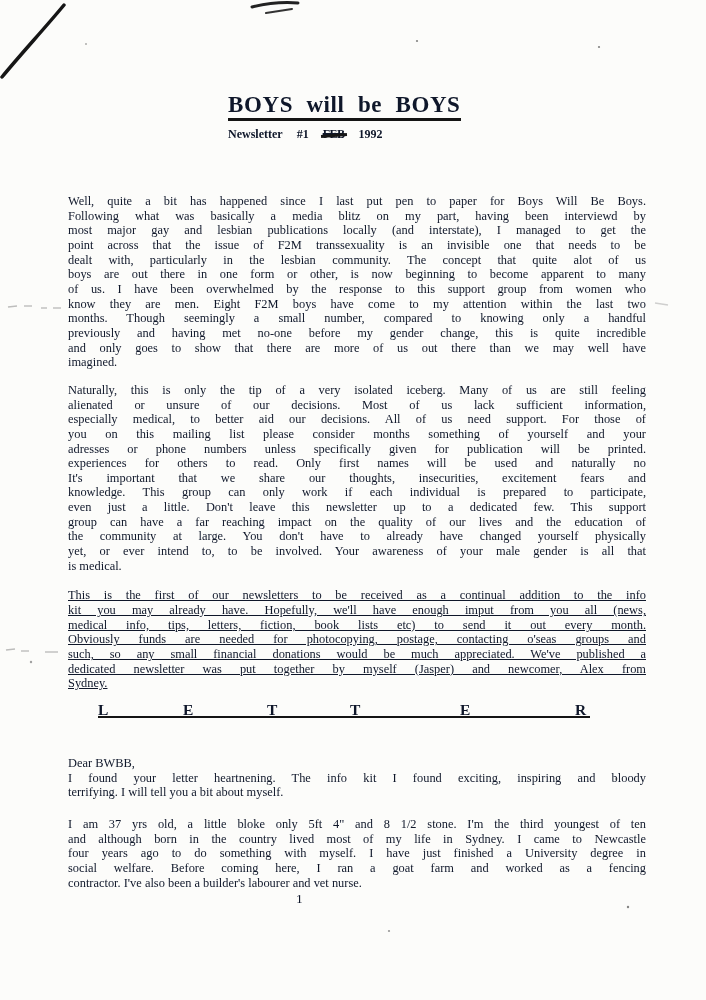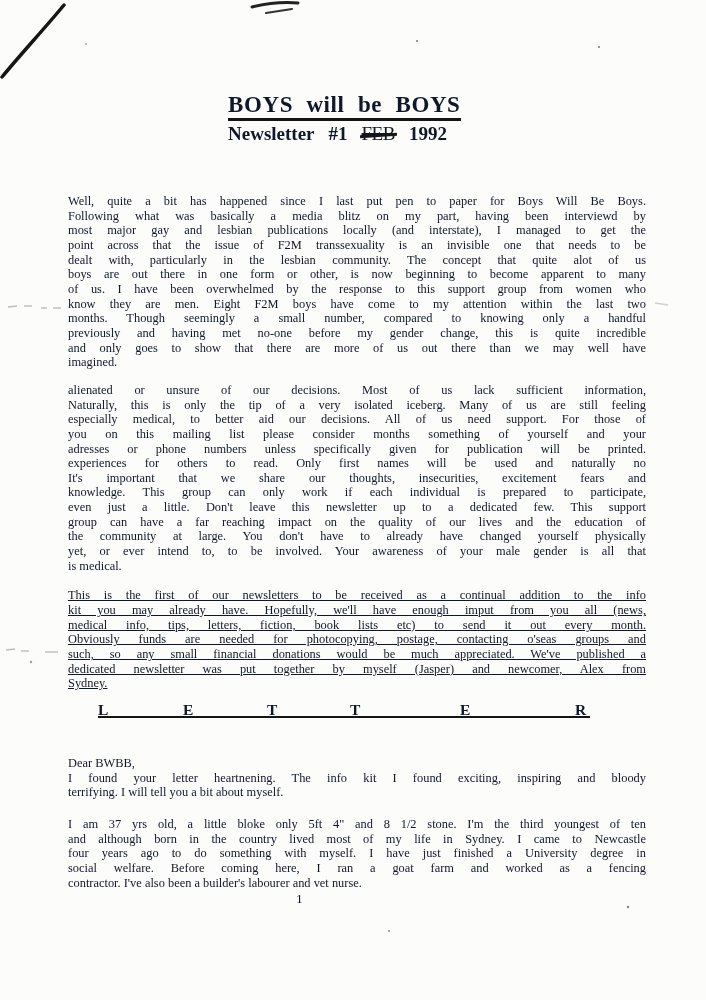--- a/index.html
+++ b/index.html
@@ -13,26 +13,26 @@
     overflow: hidden;
   }
   
   .masthead { margin: 92px 0 0 228px; width: max-content; }
   .masthead-title {
     font-size: 23px; font-weight: bold; line-height: 25px;
     letter-spacing: 0.6px; word-spacing: 7px;
     border-bottom: 3px solid #141414; padding-bottom: 1px;
   }
   .masthead-sub {
-    margin-top: 3px; font-size: 19px; font-weight: bold; line-height: 20px;
+    margin-top: 3px; font-size: 12px; font-weight: bold; line-height: 20px;
     display: flex; gap: 14px; align-items: baseline;
   }
   .struck {
     position: relative;
-    font-weight: 400; letter-spacing: -0.5px;
+    font-weight: 700; letter-spacing: -0.5px;
     text-decoration: line-through;
     text-decoration-thickness: 3px;
   }
   .struck::after {
     content: ""; position: absolute; left: -2px; right: -2px; top: 52%;
     height: 3px; background: #161616; transform: rotate(-4deg);
   }
   
   .content {
     width: 578px; margin: 50px 0 0 68px;
@@ -116,22 +116,22 @@
         <div class="jline">dealt with, particularly in the lesbian community. The concept that quite alot of us</div>
         <div class="jline">boys are out there in one form or other, is now beginning to become apparent to many</div>
         <div class="jline">of us. I have been overwhelmed by the response to this support group from women who</div>
         <div class="jline">know they are men. Eight F2M boys have come to my attention within the last two</div>
         <div class="jline">months. Though seemingly a small number, compared to knowing only a handful</div>
         <div class="jline">previously and having met no-one before my gender change, this is quite incredible</div>
         <div class="jline">and only goes to show that there are more of us out there than we may well have</div>
         <div class="jline jline-last">imagined.</div>
       </div>
     <div class="para-2">
+        <div class="jline">Naturally, this is only the tip of a very isolated iceberg. Many of us are still feeling</div>
         <div class="jline">alienated or unsure of our decisions. Most of us lack sufficient information,</div>
-        <div class="jline">Naturally, this is only the tip of a very isolated iceberg. Many of us are still feeling</div>
         <div class="jline">especially medical, to better aid our decisions. All of us need support. For those of</div>
         <div class="jline">you on this mailing list please consider months something of yourself and your</div>
         <div class="jline">adresses or phone numbers unless specifically given for publication will be printed.</div>
         <div class="jline">experiences for others to read. Only first names will be used and naturally no</div>
         <div class="jline">It's important that we share our thoughts, insecurities, excitement fears and</div>
         <div class="jline">knowledge. This group can only work if each individual is prepared to participate,</div>
         <div class="jline">even just a little. Don't leave this newsletter up to a dedicated few. This support</div>
         <div class="jline">group  can have a far reaching impact on the quality of our lives and the education of</div>
         <div class="jline">the community at large. You don't have to already have changed yourself physically</div>
         <div class="jline">yet, or ever intend to, to be involved. Your awareness of your male gender is all that</div>

